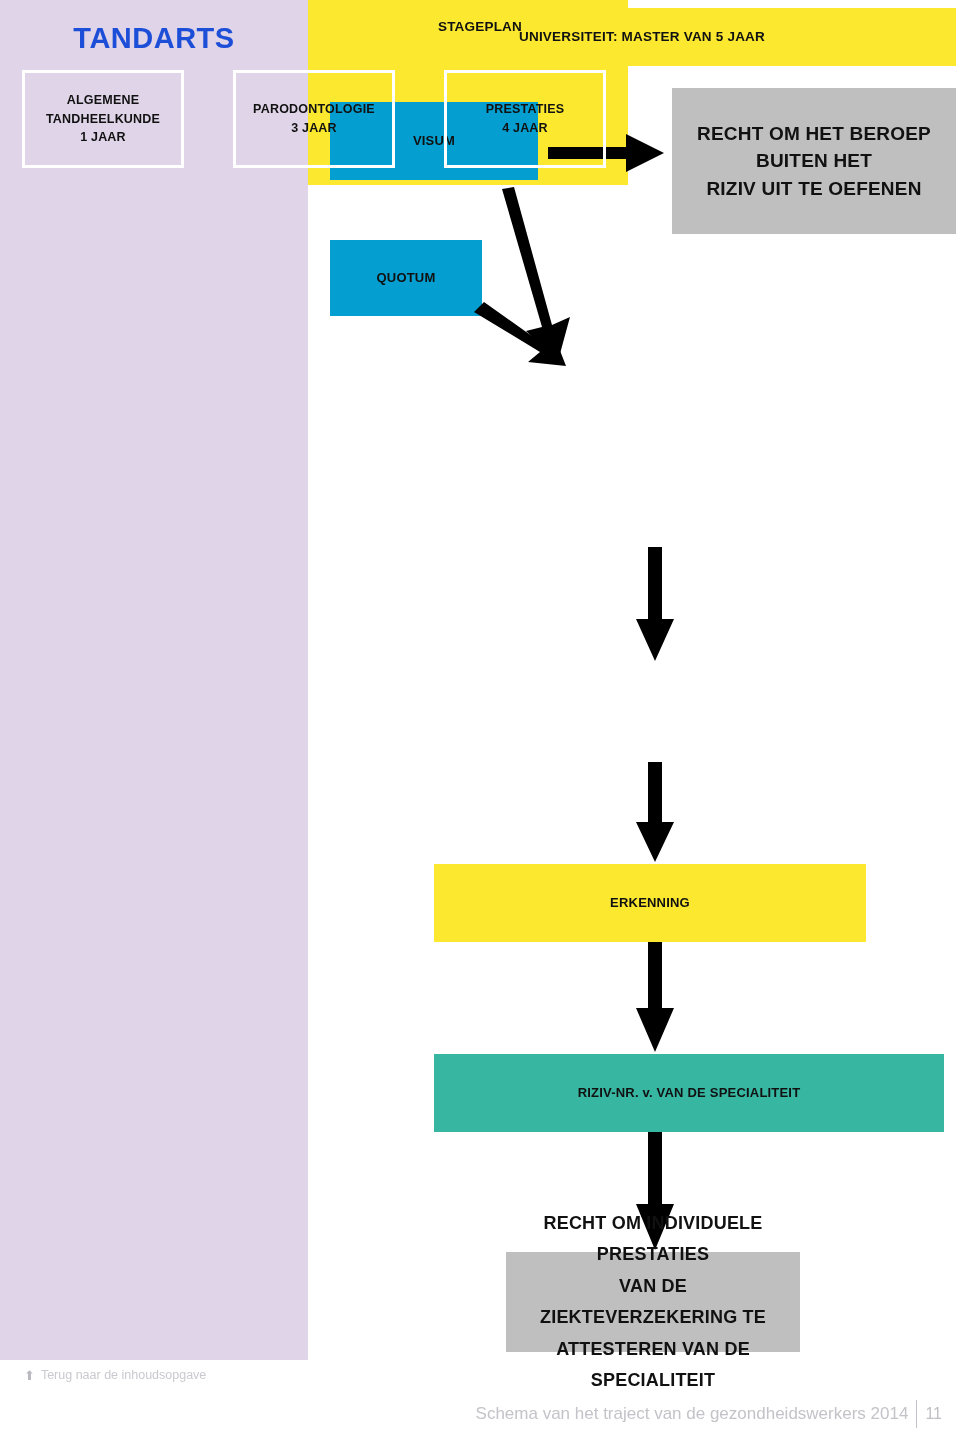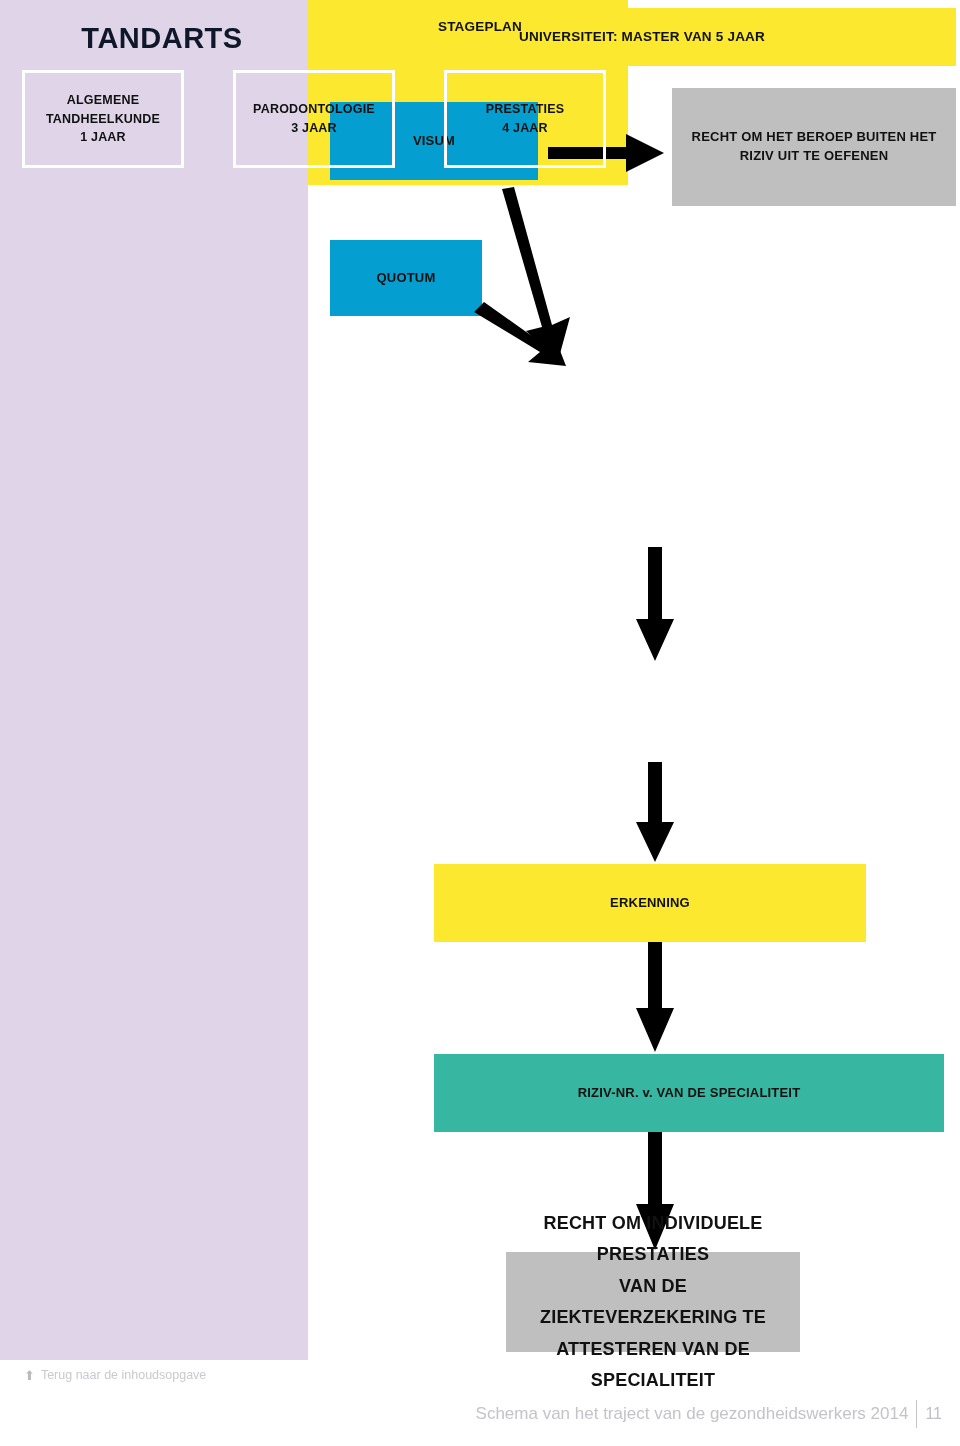--- a/index.html
+++ b/index.html
@@ -27,28 +27,28 @@
   .side-panel {
     position: absolute;
     left: 0px;
     top: 0px;
     width: 308px;
     height: 1360px;
     background: #E0D5E8;
   }
   .side-title {
     position: absolute;
-    left: 8px;
+    left: 0px;
     top: 22px;
     width: 308px;
     text-align: center;
     font-size: 29px;
     font-weight: bold;
     letter-spacing: 0.5px;
-    color: #0f172a;
+    color: #1d4ed8;
     font-family: "Liberation Sans", sans-serif;
   }
 
   
   .box {
     position: absolute;
     box-sizing: border-box;
     display: flex;
     align-items: center;
     justify-content: center;
@@ -67,22 +67,22 @@
   
   .b-university {
     left: 328px; top: 8px; width: 628px; height: 58px;
     font-size: 13.5px;
   }
   .b-visum {
     left: 330px; top: 92px; width: 208px; height: 78px;
     font-size: 13px;
   }
   .b-recht-buiten {
-    left: 672px; top: 88px; width: 284px; height: 118px;
-    font-size: 13px;
+    left: 672px; top: 88px; width: 284px; height: 146px;
+    font-size: 19px;
     padding: 0 14px;
   }
   .b-quotum {
     left: 330px; top: 230px; width: 152px; height: 76px;
     font-size: 13px;
   }
 
   .b-stageplan {
     left: 328px; top: 362px; width: 628px; height: 185px;
     background: #FBE82F;

